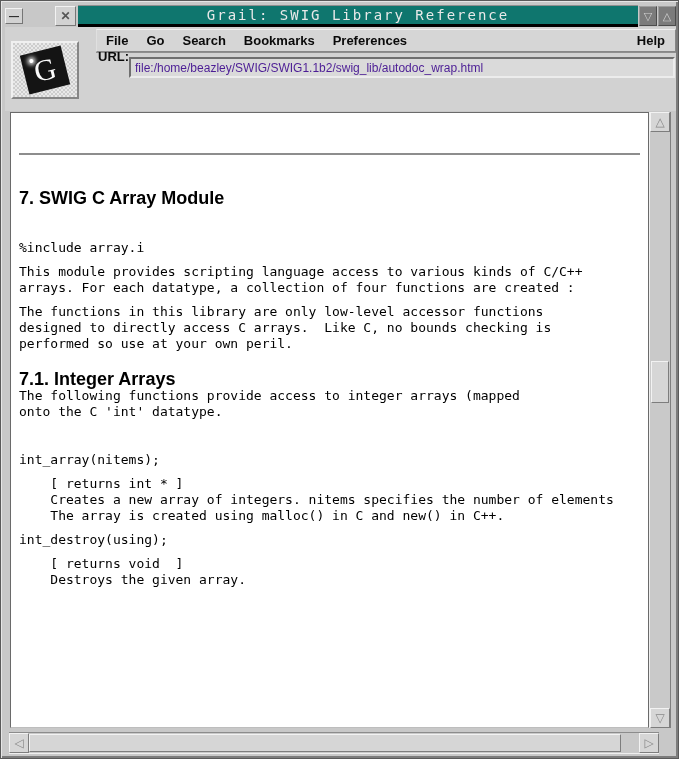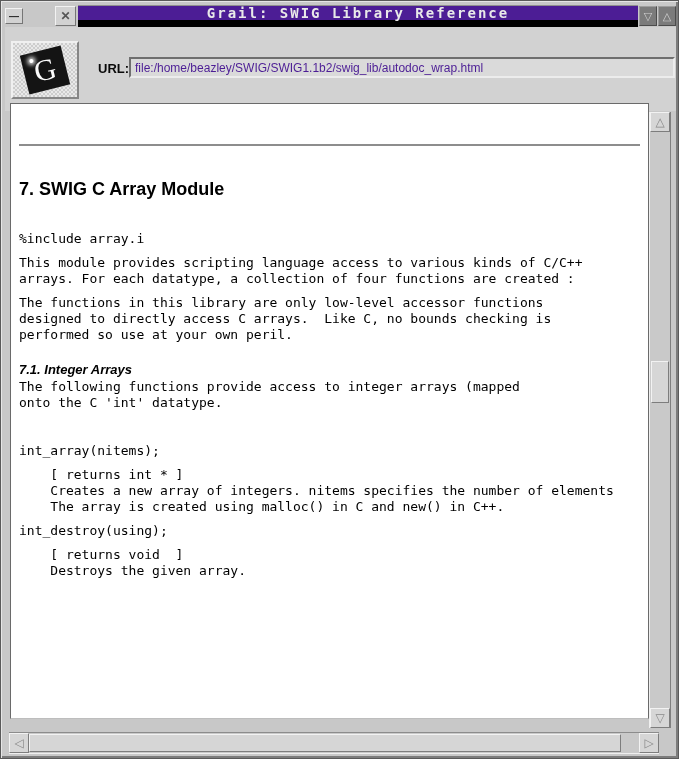--- a/index.html
+++ b/index.html
@@ -17,24 +17,24 @@
   
   .titlebar { position:absolute; left:4px; top:4px; width:671px; height:22px; display:flex; align-items:stretch; }
   .tb-btn-light {
     width:18px; height:16px; margin-top:3px; background:#d2d2d2;
     border:1px solid; border-color:#f2f2f2 #767676 #767676 #f2f2f2;
     display:flex; align-items:center; justify-content:center;
     font-size:10px; color:#2c2c2c; font-weight:bold; cursor:default;
   }
   .tb-close { width:21px; height:20px; margin-top:1px; margin-left:32px; font-size:12px; color:#555; }
   .tb-title {
-    flex:1; margin-left:2px; background:#4c1d95;
-    border-top:1px solid #8f8f8f; border-bottom:7px solid #000000;
+    flex:1; margin-left:2px; background:#0f766e;
+    border-top:1px solid #8f8f8f; border-bottom:3px solid #000000;
     display:flex; align-items:center; justify-content:center;
-    font-family:"DejaVu Sans Mono", monospace; font-weight:bold;
+    font-family:"DejaVu Sans Mono", monospace; font-weight:normal;
     font-size:14px; letter-spacing:2px; color:#e9e9e9;
   }
   .tb-btn-dark {
     width:18px; height:20px; margin-top:1px; margin-left:1px; background:#7b7b7b;
     border:1px solid; border-color:#9d9d9d #4c4c4c #4c4c4c #9d9d9d;
     display:flex; align-items:center; justify-content:center;
     font-size:11px; color:#d2d2d2; cursor:default;
   }
 
   
@@ -61,39 +61,39 @@
   .menubar {
     position:absolute; left:91px; top:2px; width:580px; height:23px;
     background:#d6d6d6;
     border:1px solid; border-color:#f0f0f0 #878787 #878787 #e0e0e0;
     box-shadow: 0 1px 0 #8f8f8f;
     display:flex; align-items:center;
     font-weight:bold; font-size:13px; color:#0a0a0a;
   }
   .menu-item { padding:0 9px; cursor:default; }
   .menu-help { margin-left:auto; padding:0 10px; }
-  .url-label { position:absolute; left:93px; top:34px; font-weight:bold; font-size:13px; color:#0a0a0a; }
+  .url-label { position:absolute; left:93px; top:22px; font-weight:bold; font-size:13px; color:#0a0a0a; }
   .url-input {
     position:absolute; left:124px; top:30px; width:546px; height:21px;
     background:#dadada;
     border:2px solid; border-color:#6f6f6f #ececec #ececec #6f6f6f;
     font-family:"Liberation Sans", sans-serif; font-size:12px; color:#4c1d95;
     padding:0 4px; outline:none;
   }
 
   
   .page {
-    position:absolute; left:9px; top:102px; width:639px; height:616px;
+    position:absolute; left:9px; top:111px; width:639px; height:616px;
     background:#ffffff; overflow:hidden;
     border:1px solid; border-color:#6a6a6a #6a6a6a #bdbdbd #6a6a6a;
     padding-left:6px; color:#000;
   }
   .rule { margin:40px 8px 0 2px; height:2px; background:#8d8d8d; }
   .h2 { margin:32px 0 0 2px; font-weight:bold; font-size:18px; line-height:23px; }
-  .h3 { margin:18px 0 0 2px; font-weight:bold; font-size:13px; line-height:18px;font-style:italic; }
+  .h3 { margin:18px 0 0 2px; font-weight:bold; font-size:18px; line-height:18px; }
   .m  { font-family:"DejaVu Sans Mono", monospace; font-size:13px; line-height:16px; white-space:pre; margin-left:2px; }
   .m.b { font-weight:normal; }
   .mt30 { margin-top:30px; } .mt16 { margin-top:8px; } .mt14 { } .mt32 { margin-top:32px; }
 
   
   .vscroll {
     position:absolute; left:648px; top:111px; width:22px; height:616px;
     background:#c9c9c9; border-left:1px solid #efefef; border-right:1px solid #7f7f7f;
   }
   .hscroll {
@@ -131,20 +131,28 @@
     <div class="tb-btn-dark">
       <span>△</span>
     </div>
   </div>
 
   <div class="header">
     <div class="logo">
       <div class="logo-square">G</div>
     </div>
 
+    <div class="menubar">
+      <span class="menu-item">File</span>
+      <span class="menu-item">Go</span>
+      <span class="menu-item">Search</span>
+      <span class="menu-item">Bookmarks</span>
+      <span class="menu-item">Preferences</span>
+      <span class="menu-item menu-help">Help</span>
+    </div>
 
     <span class="url-label">URL:</span>
     <input class="url-input" type="text" value="file:/home/beazley/SWIG/SWIG1.1b2/swig_lib/autodoc_wrap.html" style="">
   </div>
 
   <div class="page">
     <div class="rule"></div>
     <div class="h2">7. SWIG C Array Module</div>
     <div class="m mt30">%include array.i</div>
     <div class="m mt16">This module provides scripting language access to various kinds of C/C++

